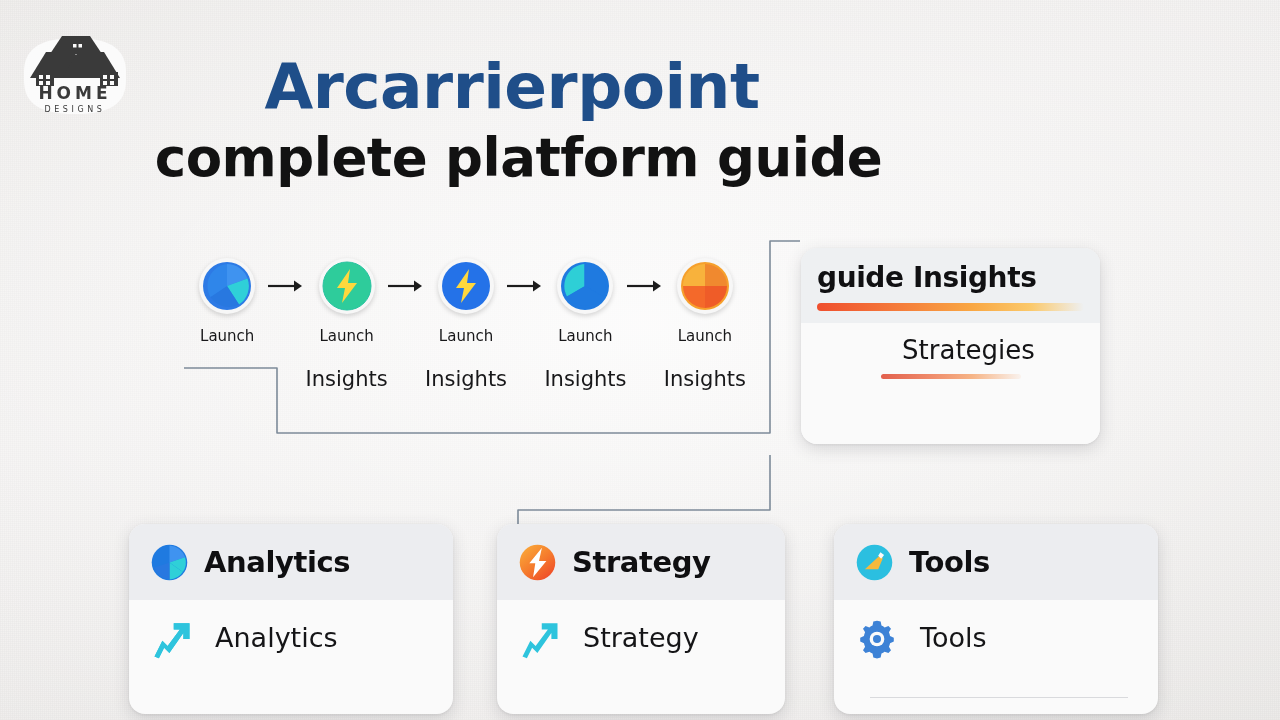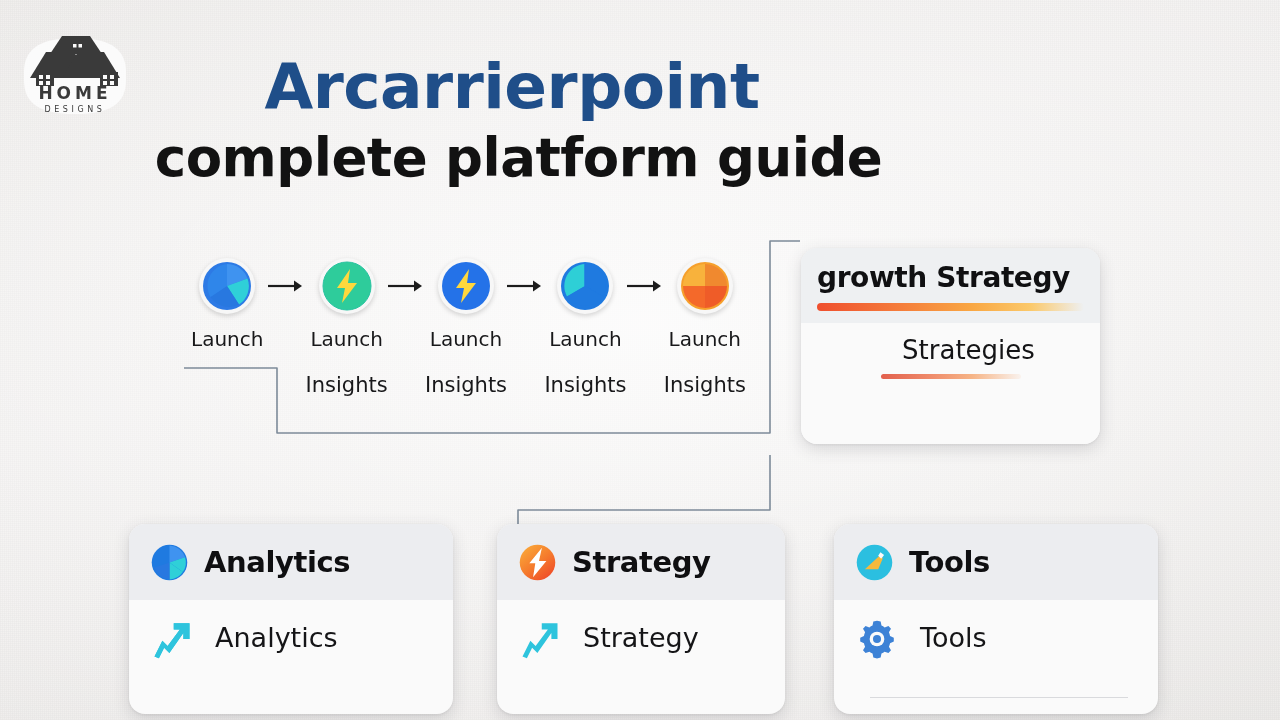--- a/index.html
+++ b/index.html
@@ -75,21 +75,21 @@
     width: 56px; height: 56px;
     margin: 0 auto;
     border-radius: 50%;
     background: #f7f7f7;
     padding: 3px;
     box-shadow: 0 2px 5px rgba(0,0,0,0.16);
   }
   .step-node svg { display: block; width: 100%; height: 100%; }
   .step-launch {
     margin-top: 13px;
-    font-size: 20px;
+    font-size: 15px;
     color: #18181a;
     font-family: "DejaVu Sans", sans-serif;
   }
   .step-insight {
     margin-top: 22px;
     font-size: 21px;
     color: #18181a;
     font-family: "DejaVu Sans", sans-serif;
     text-align: center;
   }
@@ -338,21 +338,21 @@
       </svg>
     </div>
     <div class="step-launch">Launch</div>
     <div class="step-insight">Insights</div>
   </div>
 
 </div>
 
 <div id="growth-card">
   <div id="growth-head">
-    <div id="growth-title">growth Strategy</div>
+    <div id="growth-title">guide Insights</div>
     <div id="growth-bar"></div>
   </div>
   <div id="growth-body">
     <div id="growth-sub" style="font-size:26px;color:#141416;line-height:1.32;font-family:'DejaVu Sans',sans-serif;margin-left:36px;">Strategies</div>
     <div id="growth-underline"></div>
   </div>
 </div>
 
 <div class="bcard" id="card-analytics">
   <div class="bcard-head">

